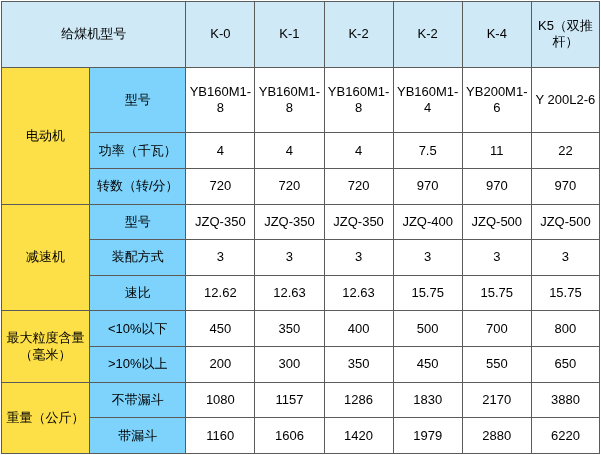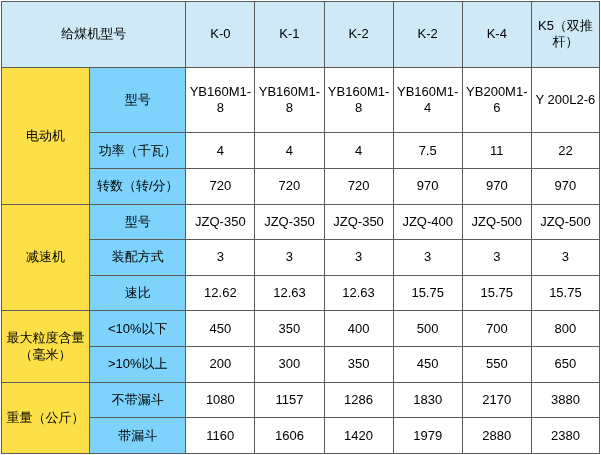--- a/index.html
+++ b/index.html
@@ -179,17 +179,17 @@
         <td class="val">2170</td>
         <td class="val lefttext">3880</td>
       </tr>
       <tr>
         <td class="sublabel">带漏斗</td>
         <td class="val">1160</td>
         <td class="val">1606</td>
         <td class="val">1420</td>
         <td class="val">1979</td>
         <td class="val">2880</td>
-        <td class="val lefttext">2380</td>
+        <td class="val lefttext">6220</td>
       </tr>
     </tbody>
   </table>
 </div>
 
 </body></html>

